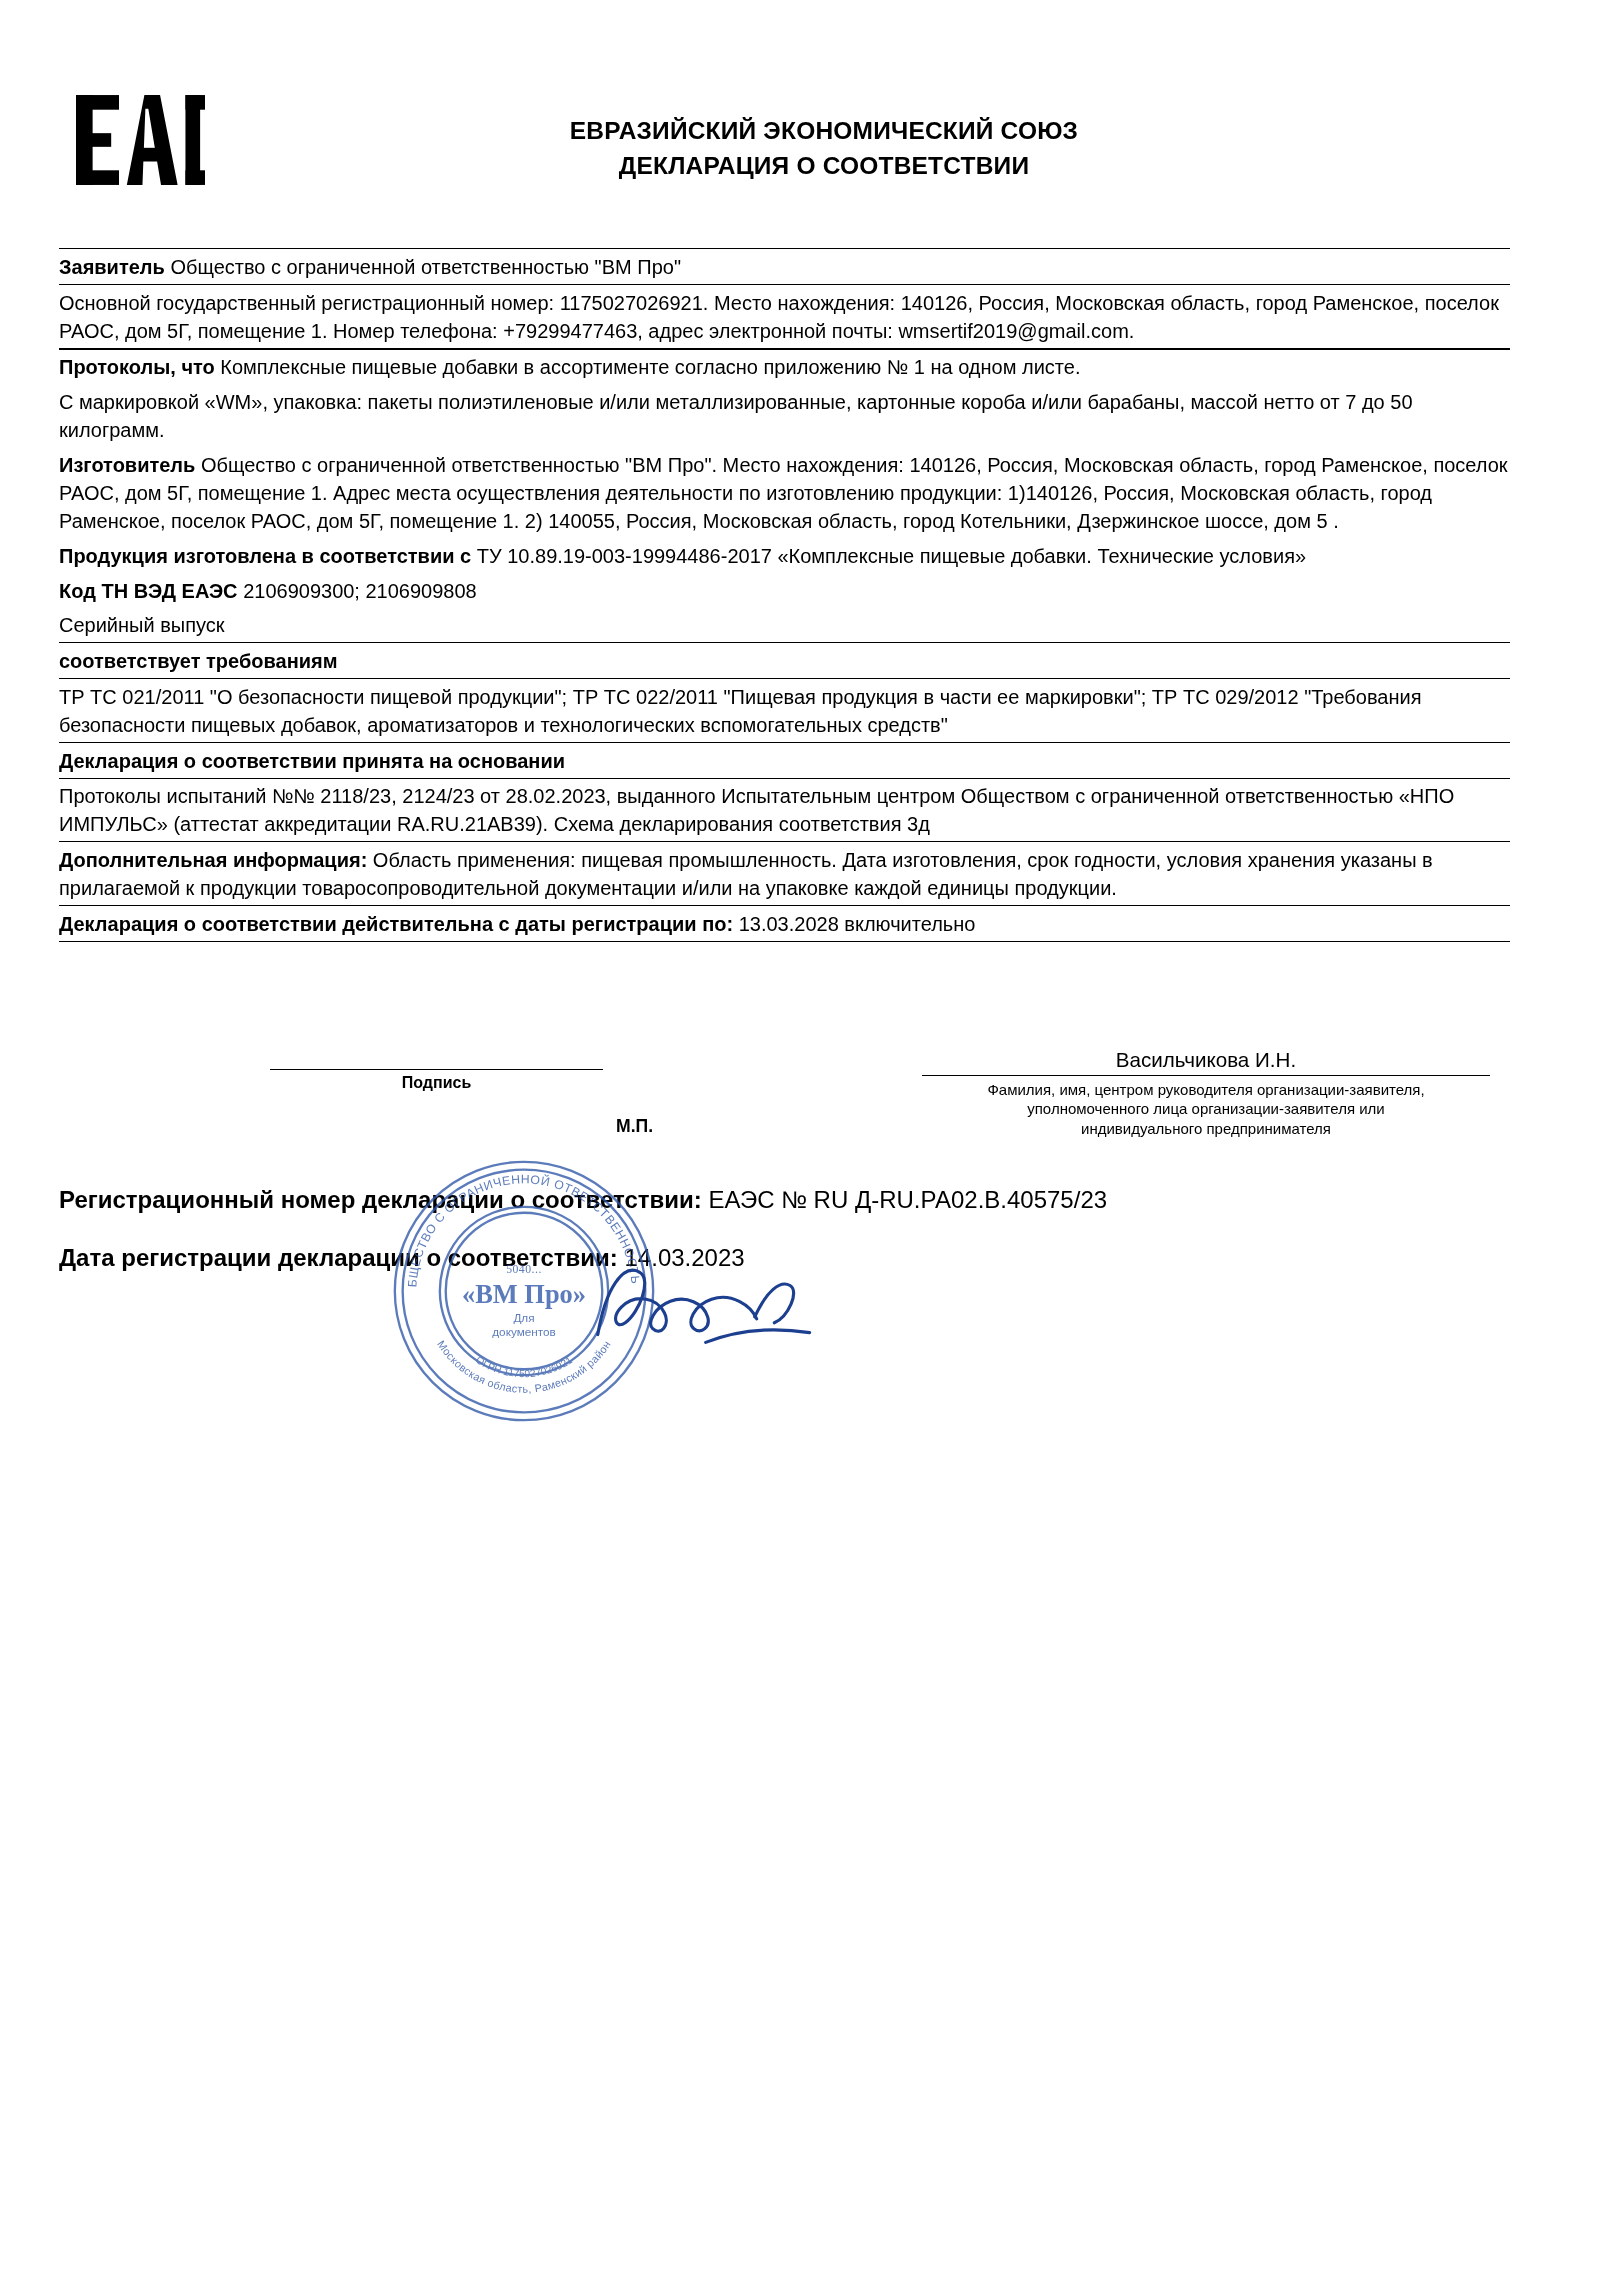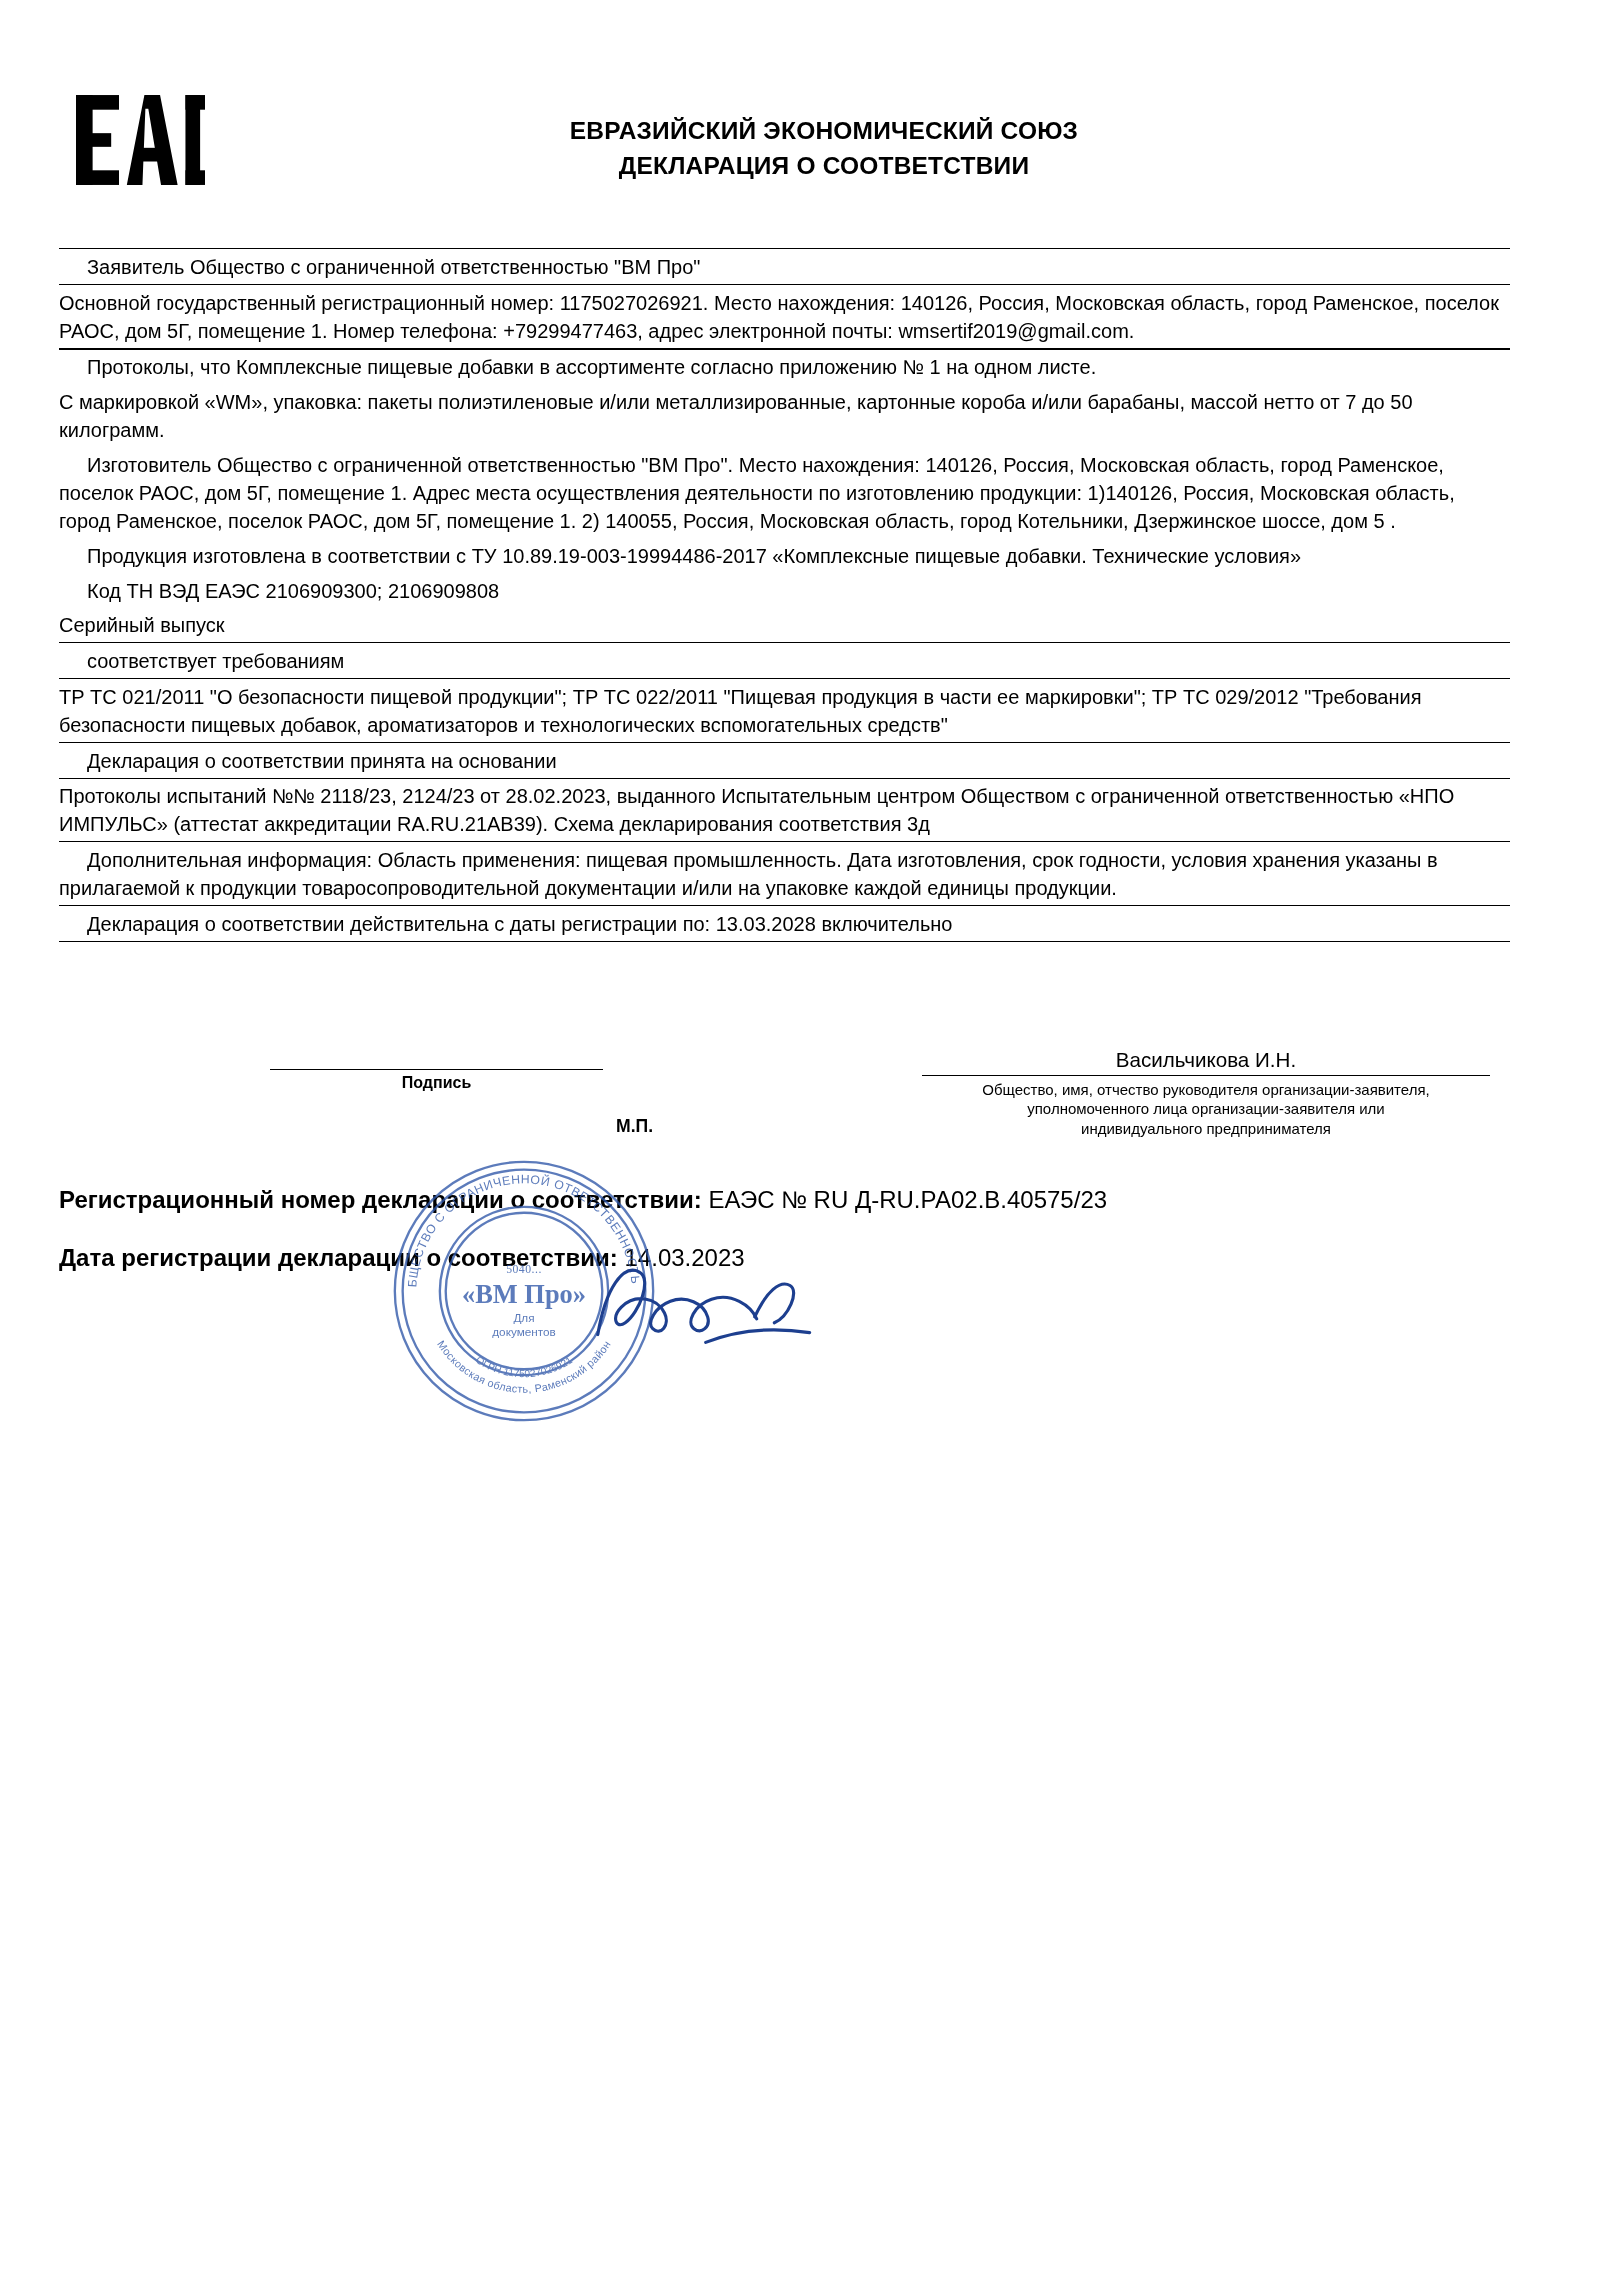--- a/index.html
+++ b/index.html
@@ -54,21 +54,21 @@
   }
   .rule {
     border-bottom: 1.5px solid #000;
     height: 0;
   }
   .block {
     font-size: 20px;
     line-height: 28px;
     padding: 3.9px 0 2.9px 0;
   }
-  .block b { font-weight: normal; margin-left: 28px; }
+  .block b { font-weight: bold; }
 
   
   .sig-area {
     position: relative;
     margin: 0 59px;
     width: 1451px;
     height: 196px;
   }
   .sig-left {
     position: absolute;
@@ -252,21 +252,21 @@
   <div class="sig-area">
     <div class="sig-left">
       <div class="line"></div>
       <div class="cap">Подпись</div>
     </div>
     <div class="sig-mp">М.П.</div>
     <div class="sig-right">
       <div class="name">Васильчикова И.Н.</div>
       <div class="line"></div>
       <div class="cap">
-        <div>Общество, имя, отчество руководителя организации-заявителя,</div>
+        <div>Фамилия, имя, центром руководителя организации-заявителя,</div>
         <div>уполномоченного лица организации-заявителя или</div>
         <div>индивидуального предпринимателя</div>
       </div>
     </div>
   </div>
 
   <div class="footer">
     <div class="row">
       <b>Регистрационный номер декларации о соответствии:</b>
       <span> ЕАЭС № RU Д-RU.РА02.В.40575/23</span>

